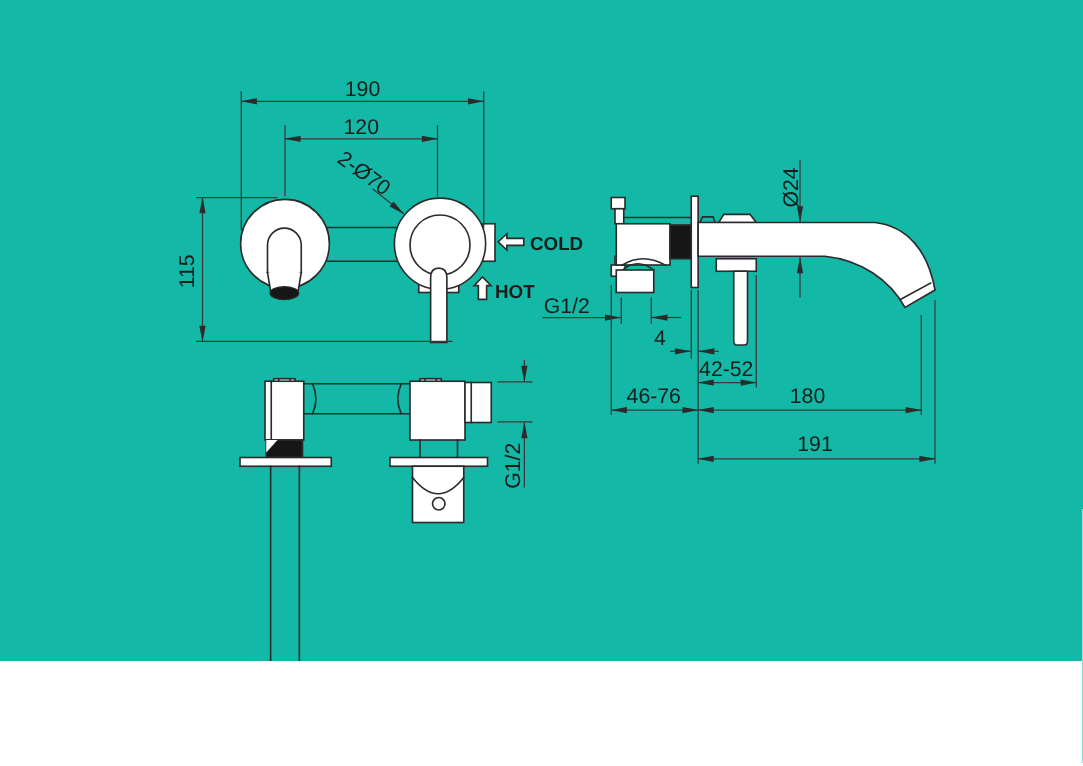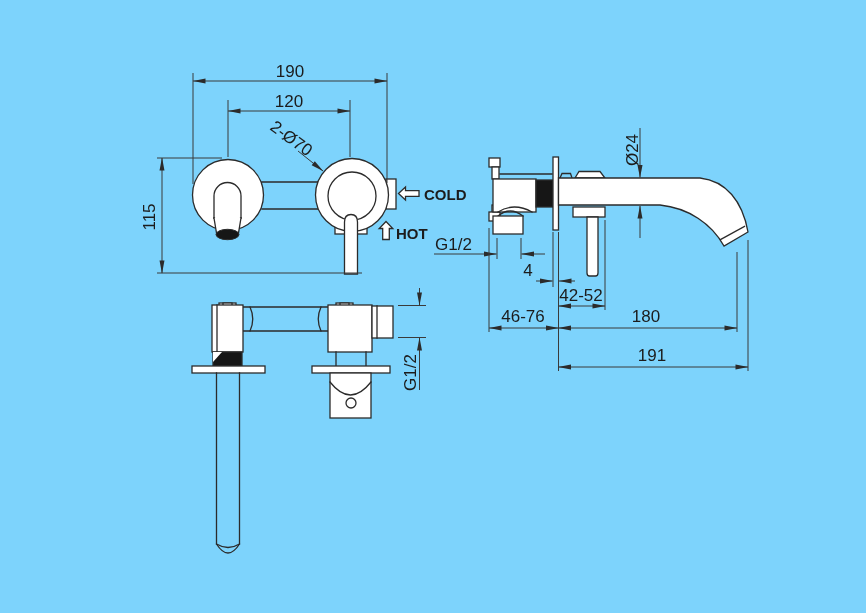--- a/index.html
+++ b/index.html
@@ -1,16 +1,16 @@
 <!DOCTYPE html>
 <html><head>
 <meta charset="utf-8">
 <style>
   html,body{margin:0;padding:0;background:#ffffff;}
-  .stage{position:relative;width:866px;height:613px;background:#7dd3fc;overflow:hidden;
+  .stage{position:relative;width:866px;height:529px;background:#14b8a6;overflow:hidden;
          font-family:"Liberation Sans",sans-serif;text-align:right;}
   svg{display:block}
   .ol{stroke:#2b2b2b;stroke-width:1.3;fill:none;stroke-linecap:square}
   .olf{stroke:#2b2b2b;stroke-width:1.3;fill:#ffffff;stroke-linecap:square}
   .dk{stroke:#2b2b2b;stroke-width:1.3;fill:#161616}
   .dim{stroke:#3a3a3a;stroke-width:1;fill:none;stroke-linecap:butt}
   .dimtext{font-family:"Liberation Sans",sans-serif;font-size:17px;fill:#1c1c1c}
   .flowtext{font-family:"Liberation Sans",sans-serif;font-size:15px;font-weight:bold;fill:#1c1c1c}
 </style>
 </head>

